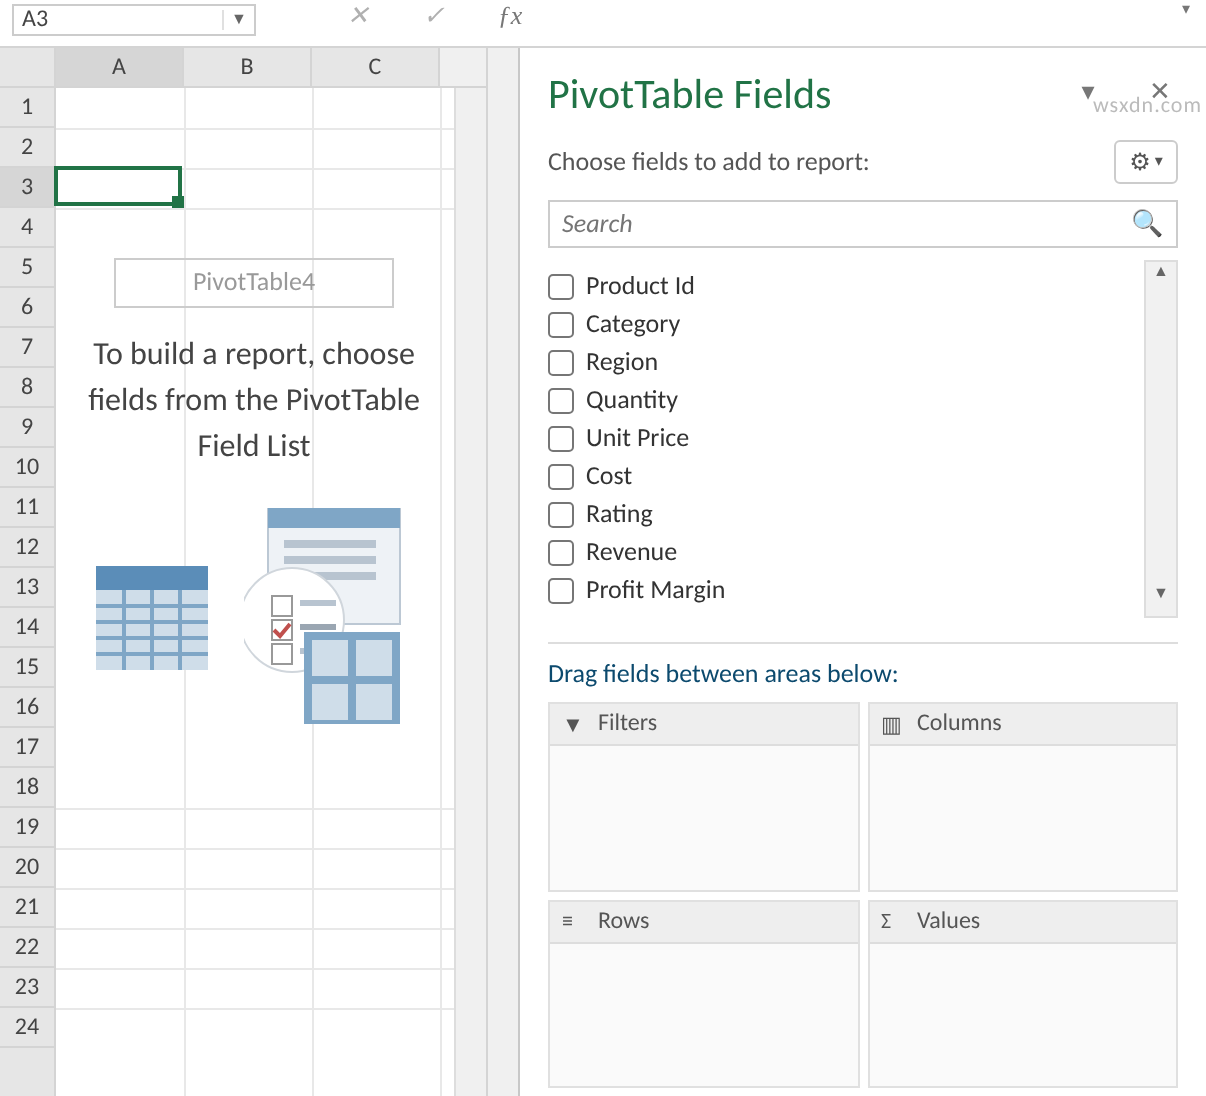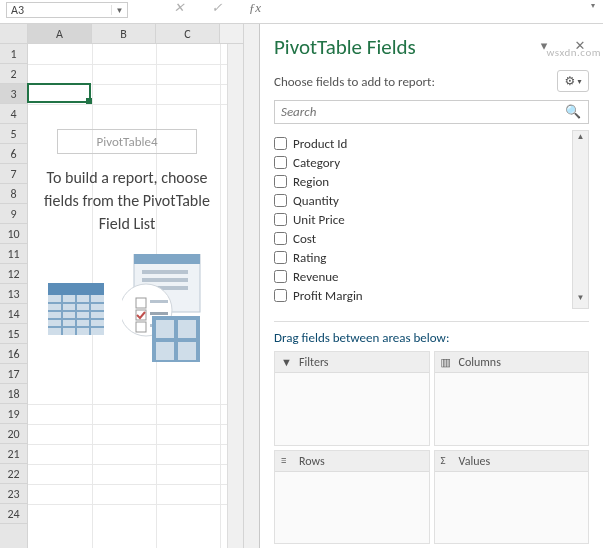--- a/index.html
+++ b/index.html
@@ -265,21 +265,21 @@
       justify-content: center;
       color: #555;
       font-size: 12px;
       gap: 2px;
       cursor: pointer;
     }
 
     .search-wrap {
       border: 1px solid #ccc;
       display: flex;
-      align-items: flex-end;
+      align-items: center;
       height: 24px;
       padding: 4px 6px;
       margin-bottom: 6px;
     }
     .search-wrap input {
       flex: 1;
       border: none;
       outline: none;
       font-size: 13px;
       color: #999;

